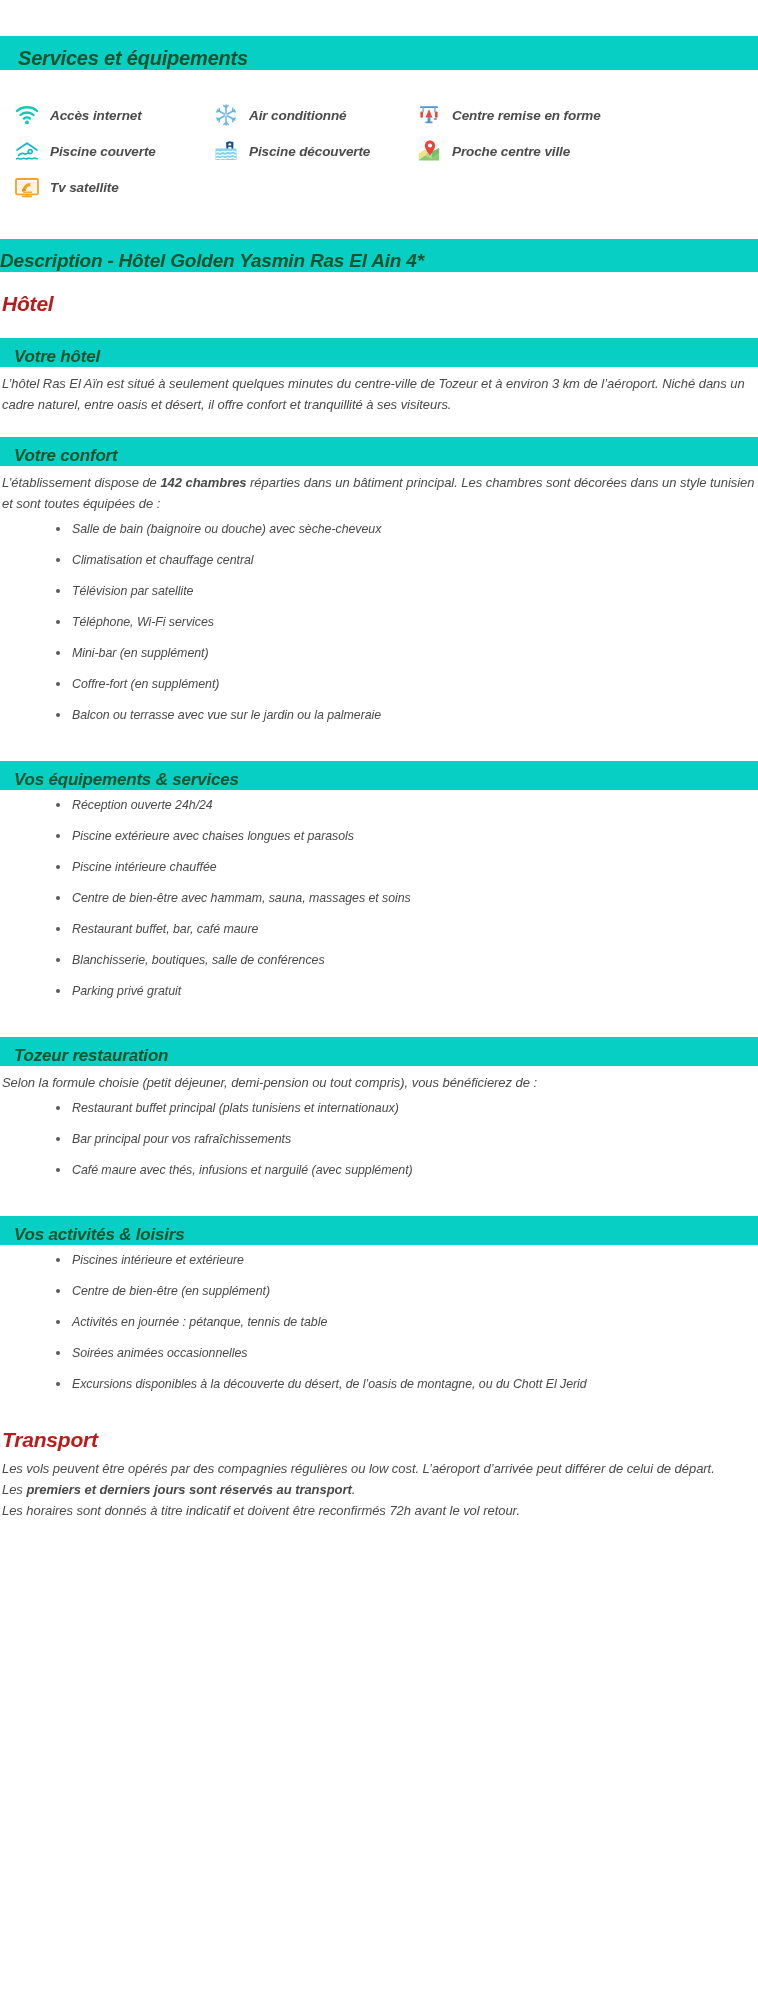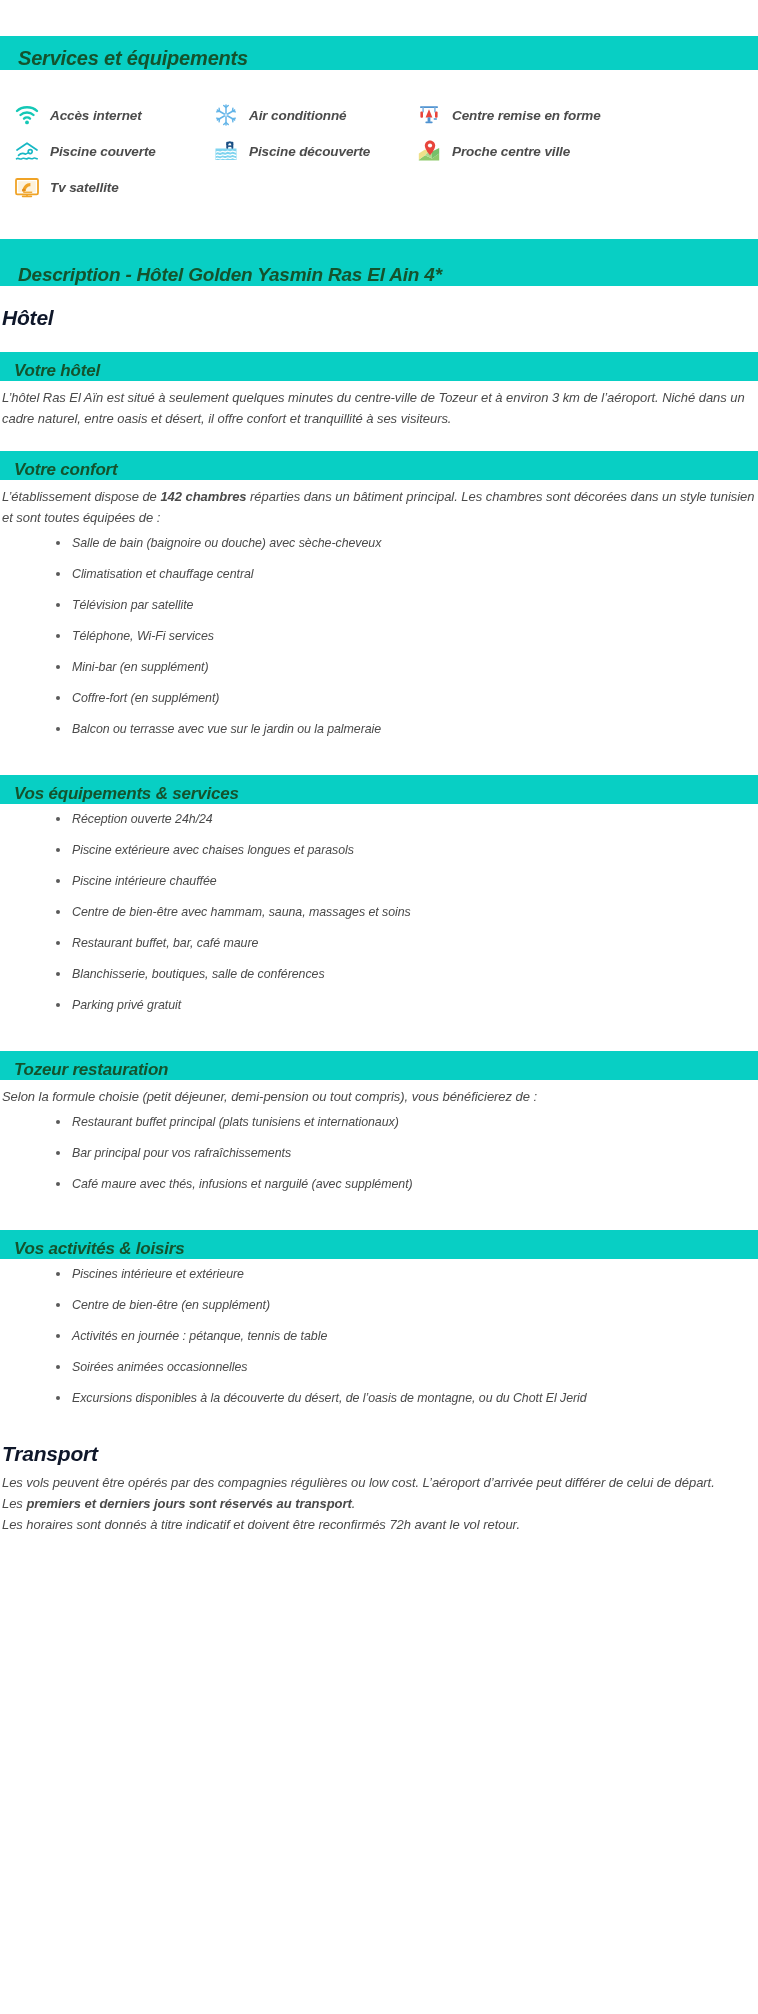--- a/index.html
+++ b/index.html
@@ -32,23 +32,22 @@
     align-items: flex-end;
     box-sizing: border-box;
   }
   .banner-main {
     height: 34px;
     font-size: 20px;
     padding-left: 18px;
     margin-top: 36px;
   }
   .banner-desc {
-    height: 47px;
+    height: 33px;
     font-size: 19px;
-    padding-left: 18px;
   }
   .banner-sub {
     height: 29px;
     font-size: 17px;
     padding-left: 14px;
   }
 
   
   .services {
     padding: 27px 0 0 0;
@@ -80,21 +79,21 @@
     font-size: 13.5px;
     font-style: italic;
     font-weight: bold;
     color: #4b4b4b;
     white-space: nowrap;
     letter-spacing: -0.1px;
   }
 
   
   .h-pink {
-    color: #0f172a;
+    color: #b91c1c;
     font-style: italic;
     font-weight: bold;
     font-size: 21px;
     margin: 0;
     padding: 20px 0 0 2px;
     letter-spacing: -0.2px;
   }
 
   
   .para {

